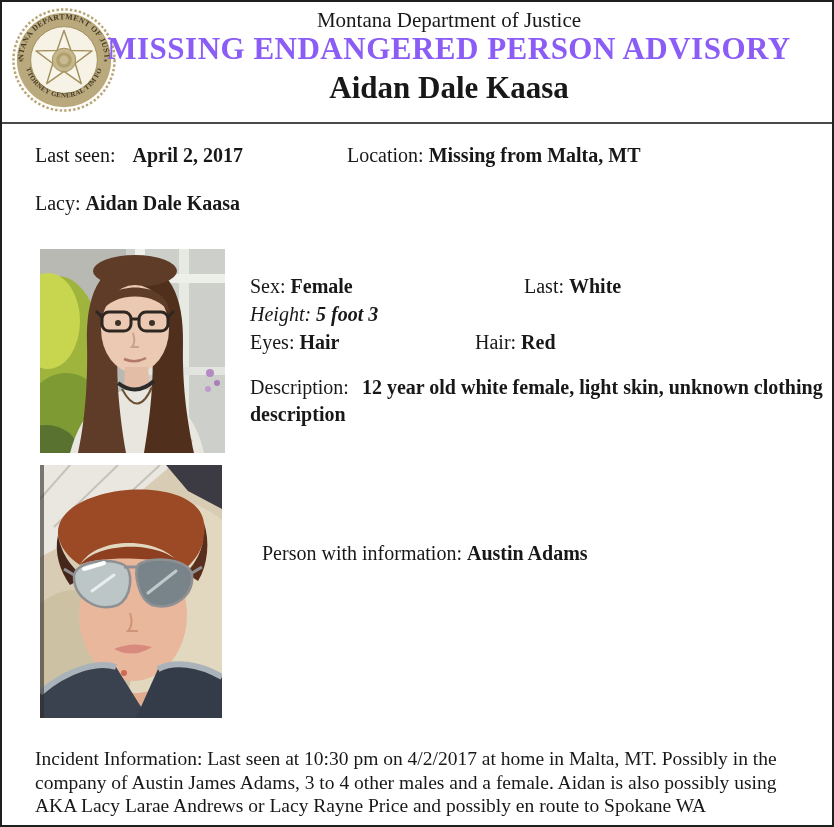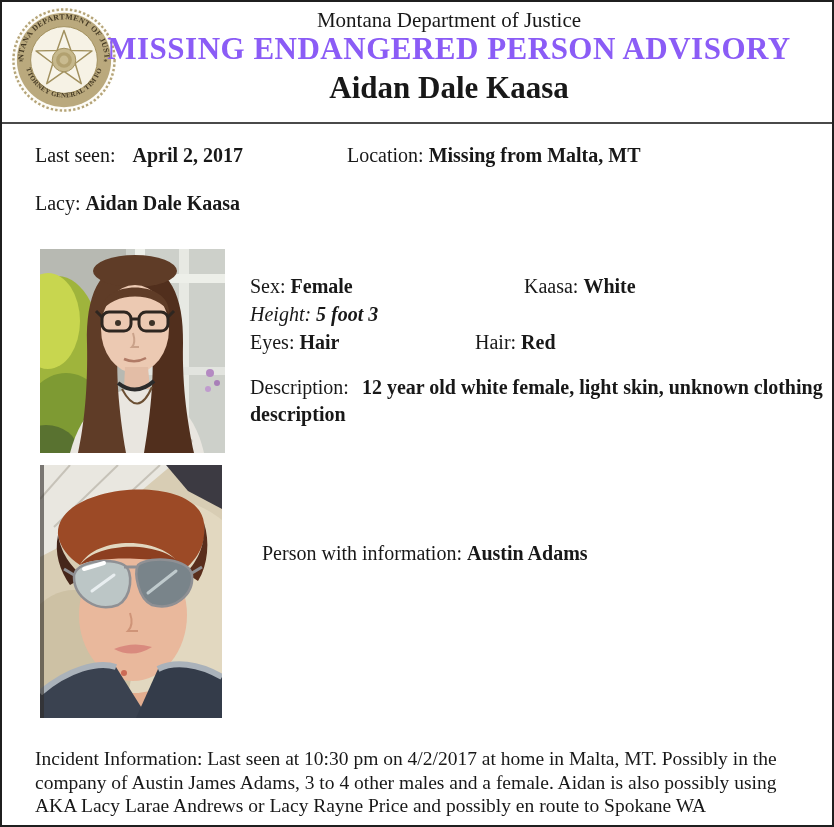--- a/index.html
+++ b/index.html
@@ -121,21 +121,21 @@
       <path d="M85 118 L 108 118 L 110 140 L 84 140 Z" fill="#e3bda6"></path>
       <path d="M78 134 Q 96 148 114 132" stroke="#2b2b2b" stroke-width="4" fill="none"></path>
       <path d="M82 140 Q 98 170 112 138" stroke="#6b4f33" stroke-width="2" fill="none"></path>
     </svg>
   </div>
 
   <div class="abs body-row detail-row" style="top:273px;">
     <span class="lbl">Sex:</span>
     <span class="val">Female</span>
     <span class="col2-race">
-      <span class="lbl">Kaasa:</span>
+      <span class="lbl">Last:</span>
       <span class="val">White</span>
     </span>
   </div>
   <div class="abs body-row detail-row" style="top:301px;font-style:italic;">
     <span class="lbl">Height:</span>
     <span class="val">5 foot 3</span>
   </div>
   <div class="abs body-row detail-row" style="top:329px;">
     <span class="lbl">Eyes:</span>
     <span class="val">Hair</span>

